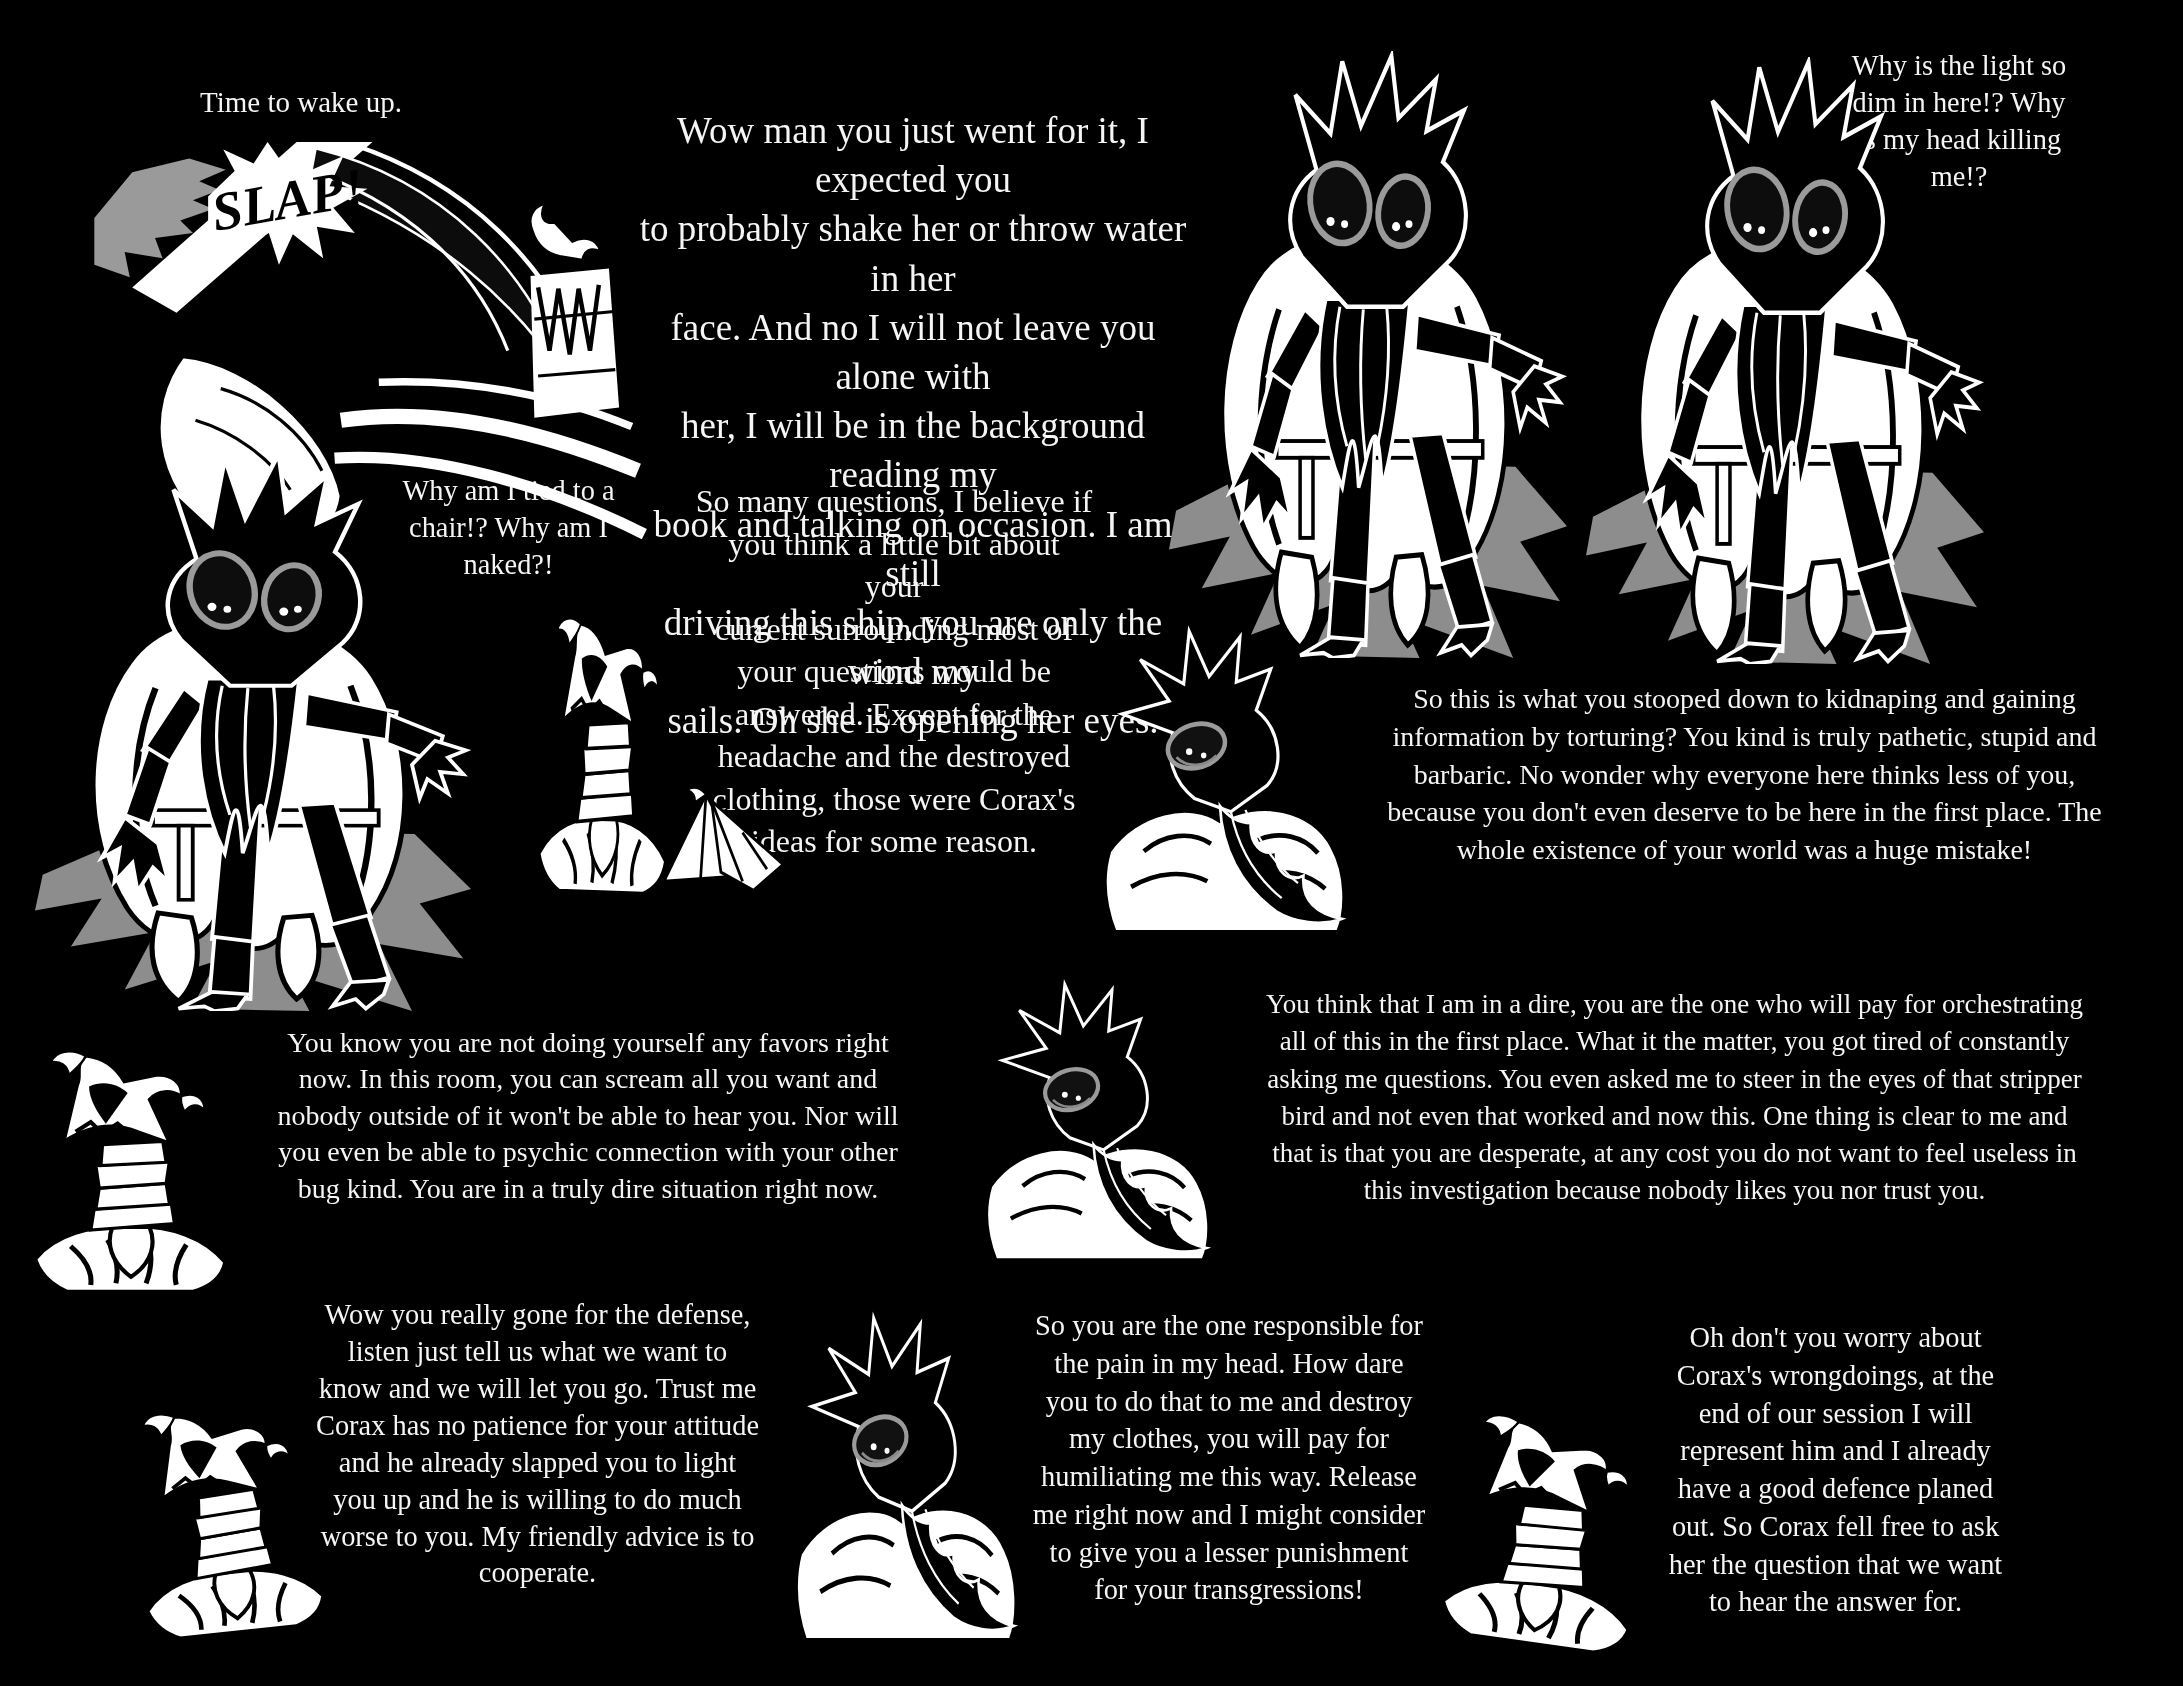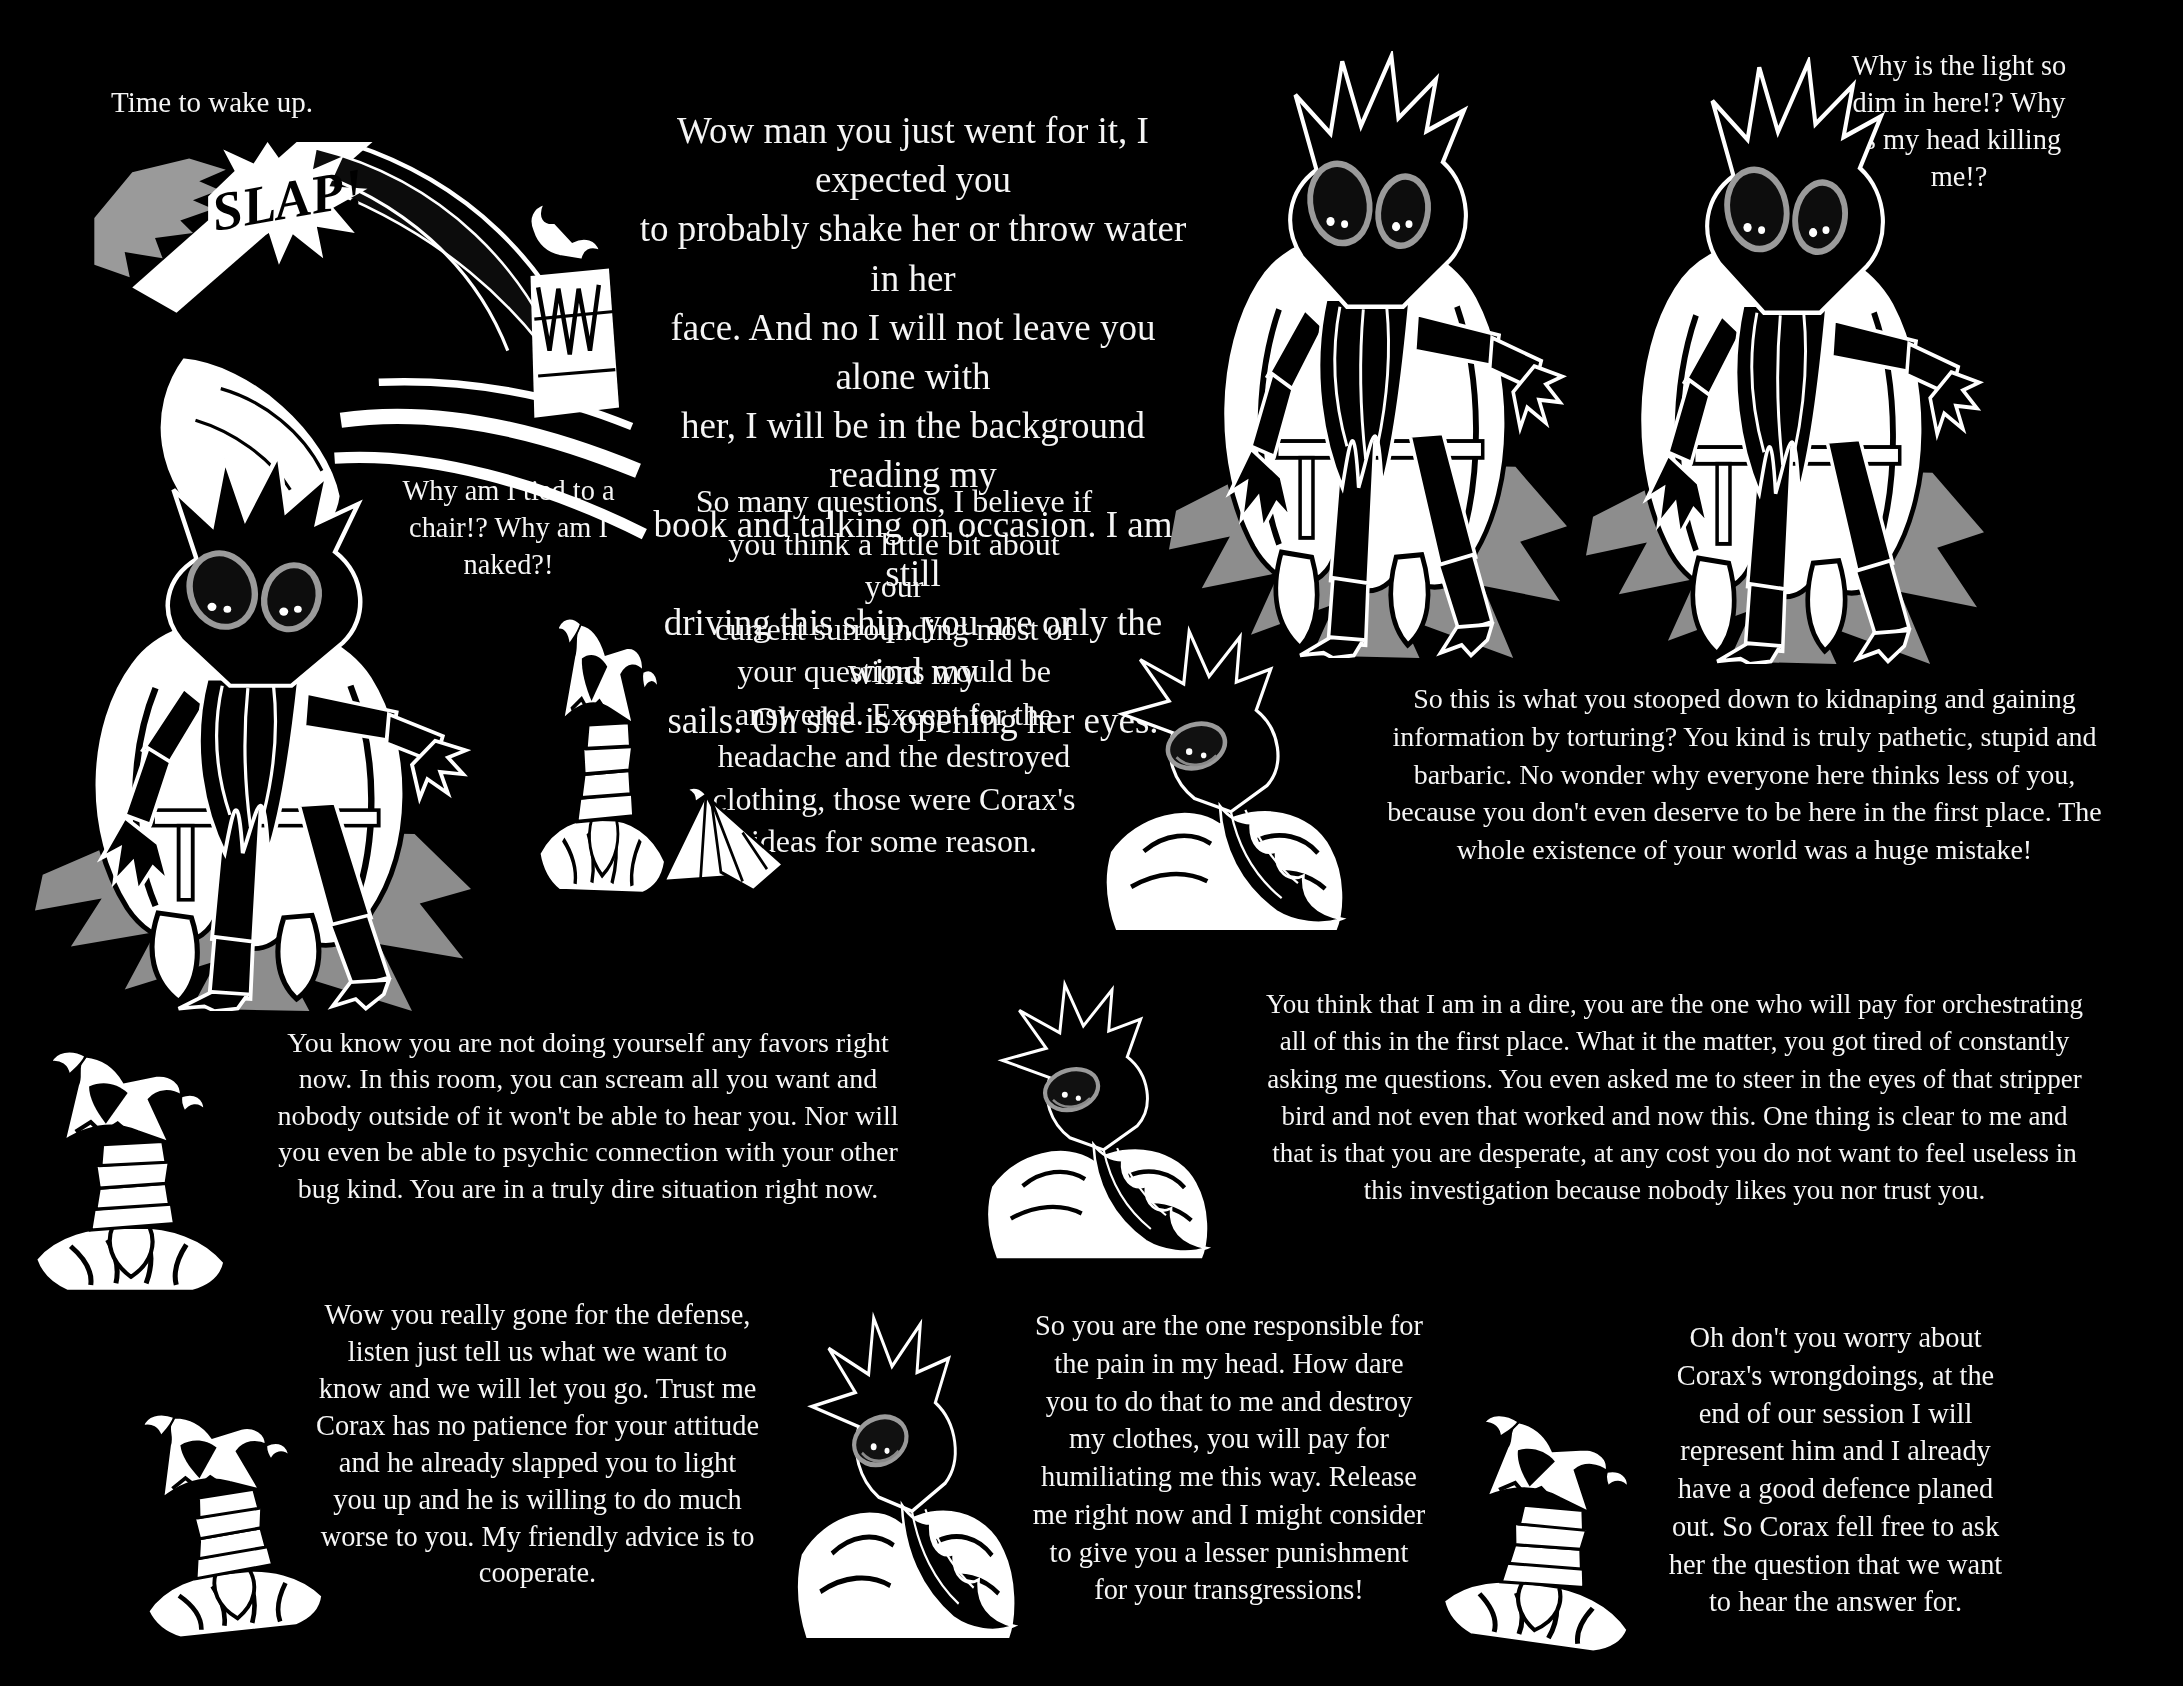--- a/index.html
+++ b/index.html
@@ -1,19 +1,19 @@
 <!DOCTYPE html>
 <html style="font-size:10px"><head>
 <meta charset="utf-8">
 <style>
   html,body{margin:0;padding:0;background:#000;}
   .page{position:relative;width:2183px;height:1687px;background:#000;overflow:hidden;
         font-family:"Liberation Serif", serif;color:#f5f5f5;}
   .speech{position:absolute;white-space:pre-line;text-align:center;line-height:1.32;}
-  .speech.left{text-align:left;}
+  .speech.left{text-align:right;}
   .art{position:absolute;}
   .art svg{display:block;width:100%;height:100%;}
   svg text{font-family:"Liberation Serif", serif;}
 </style>
 </head>
 <body>
 
 <div class="page">
 
   <svg width="0" height="0" style="position:absolute" aria-hidden="true">

